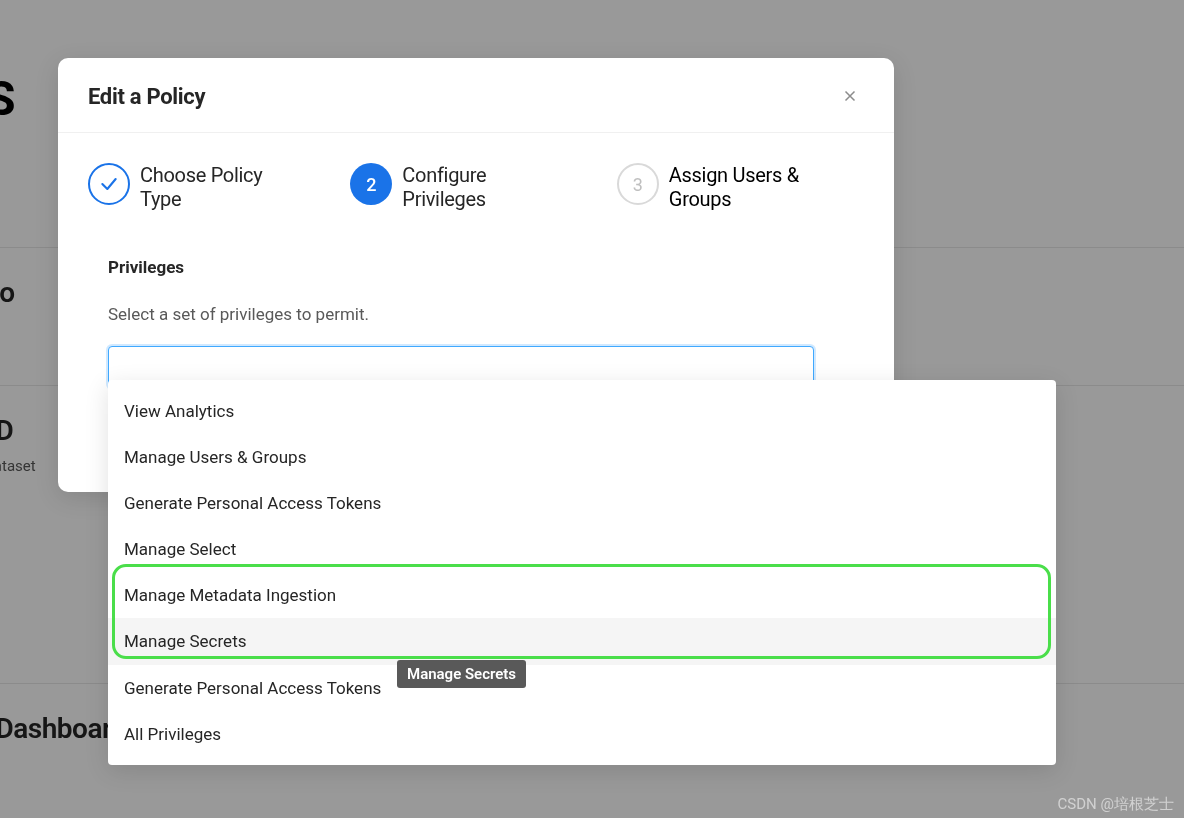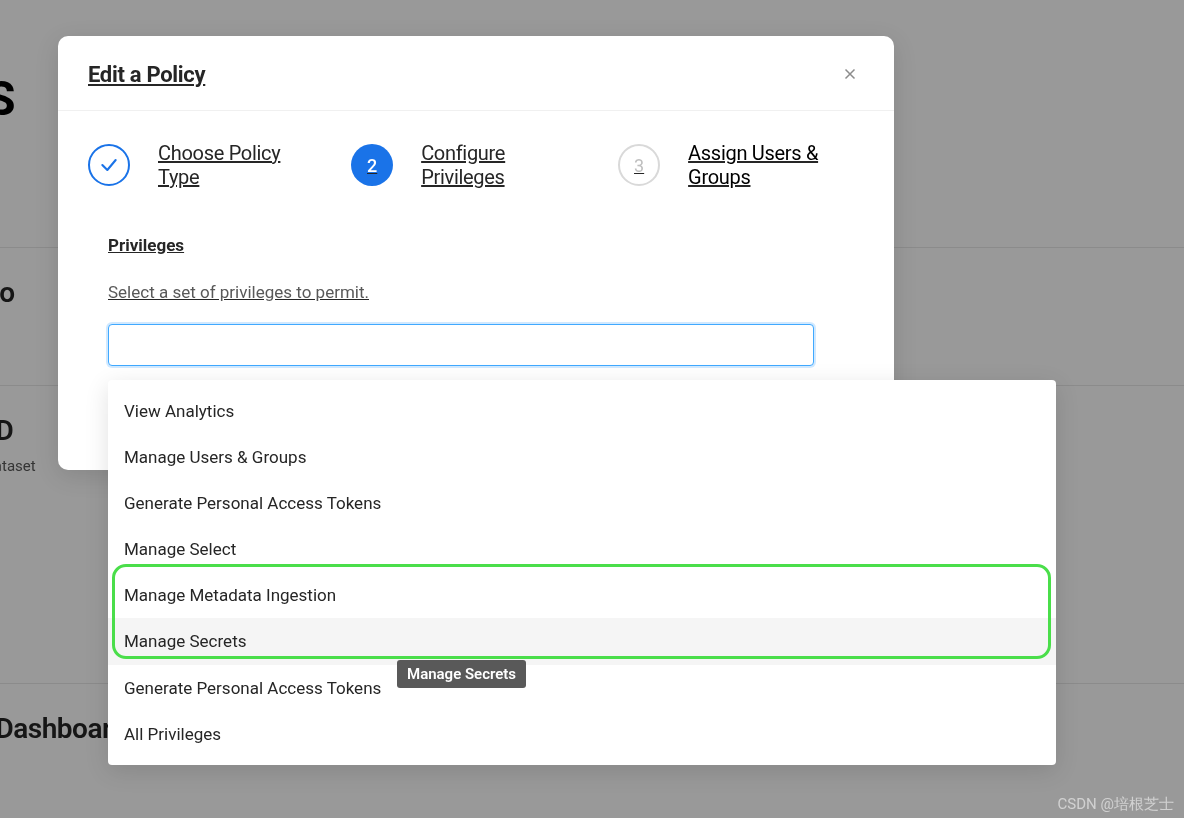--- a/index.html
+++ b/index.html
@@ -44,28 +44,27 @@
   }
   
   .overlay {
     position: absolute;
     inset: 0;
     background: rgba(0,0,0,0.40);
   }
   
   .modal {
     position: absolute;
-    top: 36px;
+    top: 58px;
     left: 58px;
     width: 836px;
     background: #fff;
     border-radius: 10px;
     box-shadow: 0 6px 24px rgba(0,0,0,0.12);
     overflow: visible;
-    text-decoration: underline;
   }
   .modal-header {
     display: flex;
     justify-content: space-between;
     align-items: center;
     padding: 24px 30px 22px 30px;
     border-bottom: 1px solid #f0f0f0;
   }
   .modal-title {
     font-size: 22px;
@@ -84,22 +83,22 @@
   }
   .close-btn svg { width: 18px; height: 18px; }
   
   .steps {
     display: flex;
     align-items: center;
     padding: 30px 30px 10px 30px;
   }
   .step {
     display: flex;
-    align-items: center;
-    gap: 28px;
+    align-items: flex-start;
+    gap: 10px;
   }
   .step-circle {
     width: 42px;
     height: 42px;
     border-radius: 50%;
     display: flex;
     align-items: center;
     justify-content: center;
     font-size: 18px;
     flex-shrink: 0;

